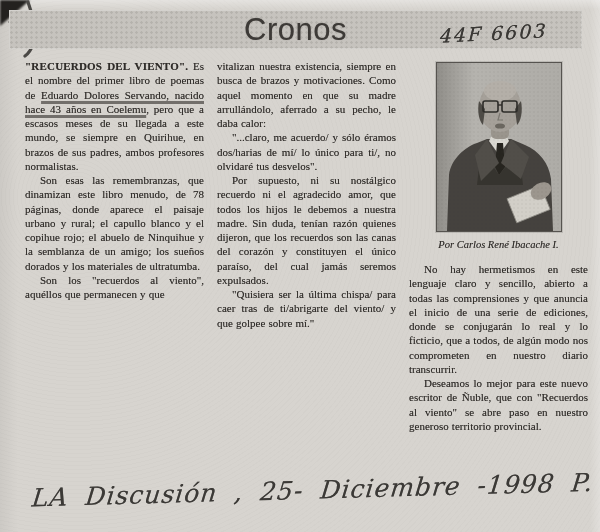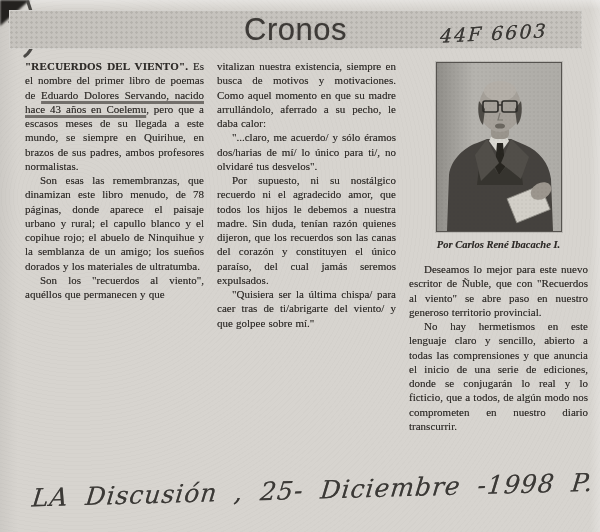--- a/index.html
+++ b/index.html
@@ -65,21 +65,21 @@
     text-decoration-color:rgba(105,102,98,.5);
     text-underline-offset:1.5px;
   }
   
   figure.photo{
     margin:3px auto 0 auto;width:124px;height:168px;
     border:1px solid #56534f;box-shadow:0 0 0 1px rgba(0,0,0,.12);
     background:#b3b1ac;overflow:hidden;
   }
   figcaption, .byline{
-    text-align:center;font-weight:700;font-style:italic;
+    text-align:center;font-weight:400;font-style:italic;
     font-size:10.5px;margin:7px 0 12px 0;color:#2f2c29;
     text-shadow:0 0 .4px rgba(47,44,41,.5);
   }
   
   .source{
     position:absolute;left:32px;top:476px;width:540px;
     font-family:"DejaVu Serif", serif;font-style:italic;
     font-size:25px;color:#3b3936;
     transform:rotate(-1.6deg) skewX(-8deg);
     letter-spacing:1px;word-spacing:8px;white-space:nowrap;
@@ -106,21 +106,21 @@
 
   <div class="cols">
 
     <div class="col">
       <p class="lead noindent"><b>"RECUERDOS DEL VIENTO".</b><span> Es el nombre del primer libro de poemas de </span><span class="hand-underline">Eduardo Dolores Servando, nacido hace 43 años en Coelemu</span><span>, pero que a escasos meses de su llegada a este mundo, se siempre en Quirihue, en brazos de sus padres, ambos profesores normalistas.</span></p>
       <p>Son esas las remembranzas, que dinamizan este libro menudo, de 78 páginas, donde aparece el paisaje urbano y rural; el capullo blanco y el copihue rojo; el abuelo de Ninquihue y la semblanza de un amigo; los sueños dorados y los materiales de ultratumba.</p>
       <p>Son los "recuerdos al viento", aquéllos que permanecen y que</p>
     </div>
 
     <div class="col">
-      <p class="noindent">vitalizan nuestra existencia, siempre en busca de motivos y motivaciones. Como aquel momento en que su madre arrullándolo, aferrado a su pecho, le daba calor:</p>
+      <p class="noindent">vitalizan nuestra existencia, siempre en busca de brazos y motivaciones. Como aquel momento en que su madre arrullándolo, aferrado a su pecho, le daba calor:</p>
       <p>"...claro, me acuerdo/ y sólo éramos dos/harias de mí/ lo único para ti/, no olvidaré tus desvelos".</p>
       <p>Por supuesto, ni su nostálgico recuerdo ni el agradecido amor, que todos los hijos le debemos a nuestra madre. Sin duda, tenían razón quienes dijeron, que los recuerdos son las canas del corazón y constituyen el único paraíso, del cual jamás seremos expulsados.</p>
       <p>"Quisiera ser la última chispa/ para caer tras de ti/abrigarte del viento/ y que golpee sobre mí."</p>
     </div>
 
     <div class="col">
       <figure class="photo">
         <svg width="124" height="168" viewBox="0 0 124 168">
           <defs>
             <linearGradient id="bg" x1="0" y1="0" x2="1" y2="0">
@@ -163,21 +163,21 @@
 
           <g transform="rotate(-22 92 142)">
             <rect x="74" y="128" width="36" height="26" fill="#d2cfc8" stroke="#8f8c86" stroke-width="0.8"></rect>
           </g>
           <ellipse cx="104" cy="128" rx="11" ry="8" fill="#9c968e" transform="rotate(-30 104 128)"></ellipse>
 
           <rect width="124" height="168" fill="url(#dots)"></rect>
         </svg>
       </figure>
       <figcaption class="byline">Por Carlos René Ibacache I.</figcaption>
+      <p>No hay hermetismos en este lenguaje claro y sencillo, abierto a todas las comprensiones y que anuncia el inicio de una serie de ediciones, donde se conjugarán lo real y lo ficticio, que a todos, de algún modo nos comprometen en nuestro diario transcurrir.</p>
       <p>Deseamos lo mejor para este nuevo escritor de Ñuble, que con "Recuerdos al viento" se abre paso en nuestro generoso territorio provincial.</p>
-      <p>No hay hermetismos en este lenguaje claro y sencillo, abierto a todas las comprensiones y que anuncia el inicio de una serie de ediciones, donde se conjugarán lo real y lo ficticio, que a todos, de algún modo nos comprometen en nuestro diario transcurrir.</p>
     </div>
 
   </div>
 
   <div class="source">LA Discusión , 25- Diciembre -1998   P. 2.</div>
 
 </div>
 
 </body></html>

